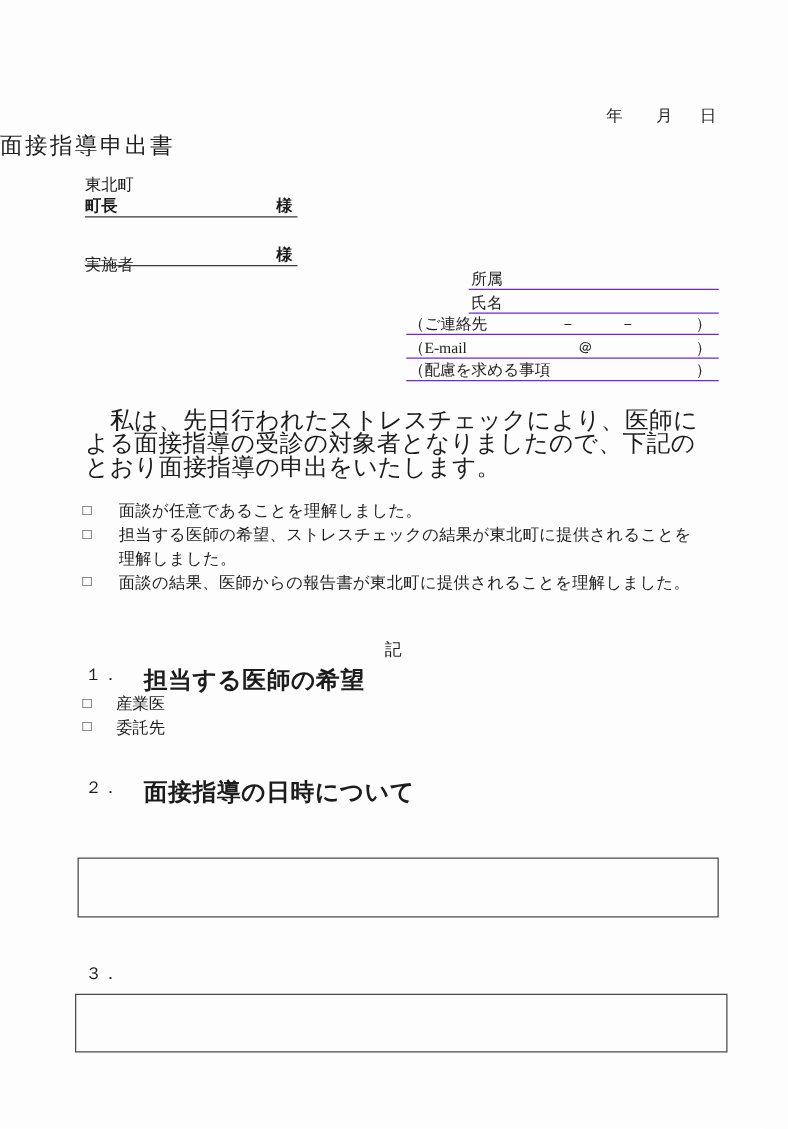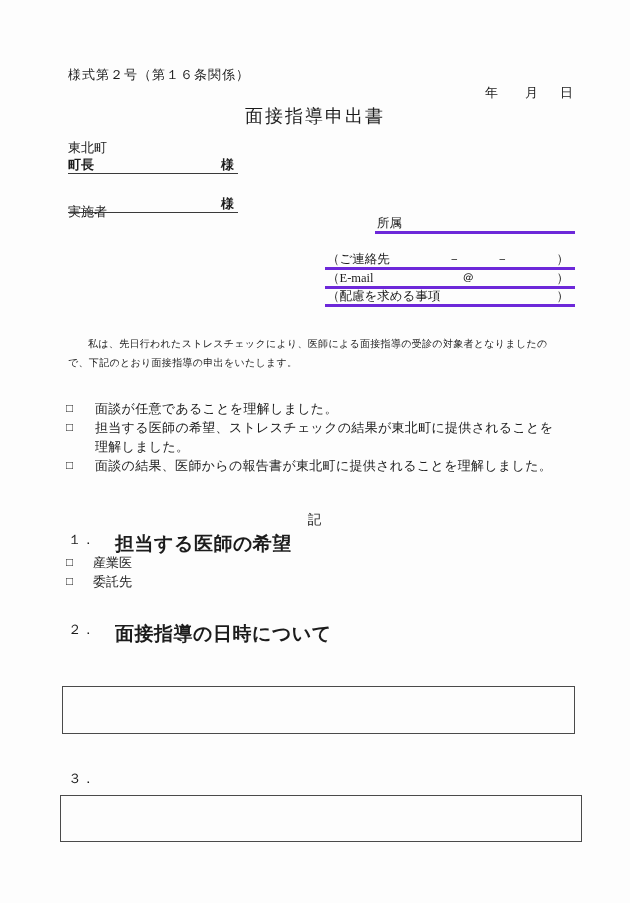--- a/index.html
+++ b/index.html
@@ -15,54 +15,54 @@
 
   .form-number { top:66px; left:68px; font-size:13px; letter-spacing:1px; }
 
   .date-line { top:84px; left:480px; width:95px; height:16px; font-size:13px; }
   .date-line .yy { position:absolute; left:5px; }
   .date-line .mm { position:absolute; left:45px; }
   .date-line .dd { position:absolute; left:80px; }
 
   .doc-title {
     top:104px; left:0; width:630px;
-    text-align:center; font-size:18px; font-weight:normal;
+    font-size:18px; font-weight:normal;
     letter-spacing:2px; margin:0;
   }
 
   .town-label { top:139px; left:68px; font-size:13px; }
   .addr-line {
     position:absolute; left:68px; width:170px; height:16px;
     border-bottom:1px solid #3a3a3a; font-size:13px; line-height:16px;font-weight:bold;
   }
   .addr-mayor { top:157px; }
   .impl-label { top:179px; left:68px; font-size:13px;margin-top:24px; }
   .addr-impl { top:196px; }
   .addr-line .honor { position:absolute; right:4px; bottom:0; }
   .addr-line .lbl { position:absolute; left:0; bottom:0; }
 
   .fill-row {
     position:absolute; height:15px;
-    border-bottom:3px solid #6d28d9;
+    border-bottom:1px solid #6d28d9;
     font-size:12.5px; line-height:15px;
   }
   .row-affil { top:216px; left:375px; width:200px; }
   .row-name  { top:235px; left:375px; width:200px; }
   .row-tel   { top:252px; left:325px; width:250px; }
   .row-mail  { top:271px; left:325px; width:250px; }
   .row-time  { top:289px; left:325px; width:250px; }
   .fill-row .open  { position:absolute; left:2px; bottom:0; }
   .fill-row .close { position:absolute; right:6px; bottom:0; }
   .fill-row .d1 { position:absolute; left:123px; bottom:0; }
   .fill-row .d2 { position:absolute; left:171px; bottom:0; }
   .fill-row .at { position:absolute; left:137px; bottom:0; }
 
   .intro {
-    top:324px; left:68px; width:500px;
-    font-size:10px; line-height:19px; letter-spacing:.3px;
+    top:308px; left:68px; width:500px;
+    font-size:19px; line-height:19px; letter-spacing:.3px;
     text-indent:20px;
   }
 
   .consent-list { top:399px; left:66px; width:510px; }
   .consent { display:flex; align-items:flex-start; font-size:13px; line-height:19px; }
   .cb { width:29px; font-size:12px; flex:none; }
   .consent .txt { width:470px; letter-spacing:.3px; }
 
   .notice-marker { top:511px; left:0; width:630px; text-align:center; font-size:13.5px; letter-spacing:1px; }
 
@@ -83,21 +83,20 @@
 
   .answer-box { position:absolute; background:#fdfdfd; border:1.5px solid #4a4a4a; }
   .box-schedule { top:686px; left:62px;  width:511px; height:46px; }
   .box-consider { top:795px; left:60px;  width:520px; height:45px; }
 </style>
 </head>
 <body>
 
 <div class="page">
 
-  <div class="abs form-number">様式第２号（第１６条関係）</div>
 
   <div class="abs date-line">
     <span class="yy">年</span>
     <span class="mm">月</span>
     <span class="dd">日</span>
   </div>
 
   <h1 class="abs doc-title">面接指導申出書</h1>
 
   <div class="abs town-label">東北町</div>
@@ -110,20 +109,23 @@
   <div class="abs impl-label">実施者</div>
 
   <div class="addr-line addr-impl">
     <span class="honor">様</span>
   </div>
 
   <div class="fill-row row-affil">
     <span class="open">所属</span>
   </div>
 
+  <div class="fill-row row-name">
+    <span class="open">氏名</span>
+  </div>
 
   <div class="fill-row row-tel">
     <span class="open">（ご連絡先</span>
     <span class="d1">－</span>
     <span class="d2">－</span>
     <span class="close">）</span>
   </div>
 
   <div class="fill-row row-mail">
     <span class="open">（E-mail</span>

